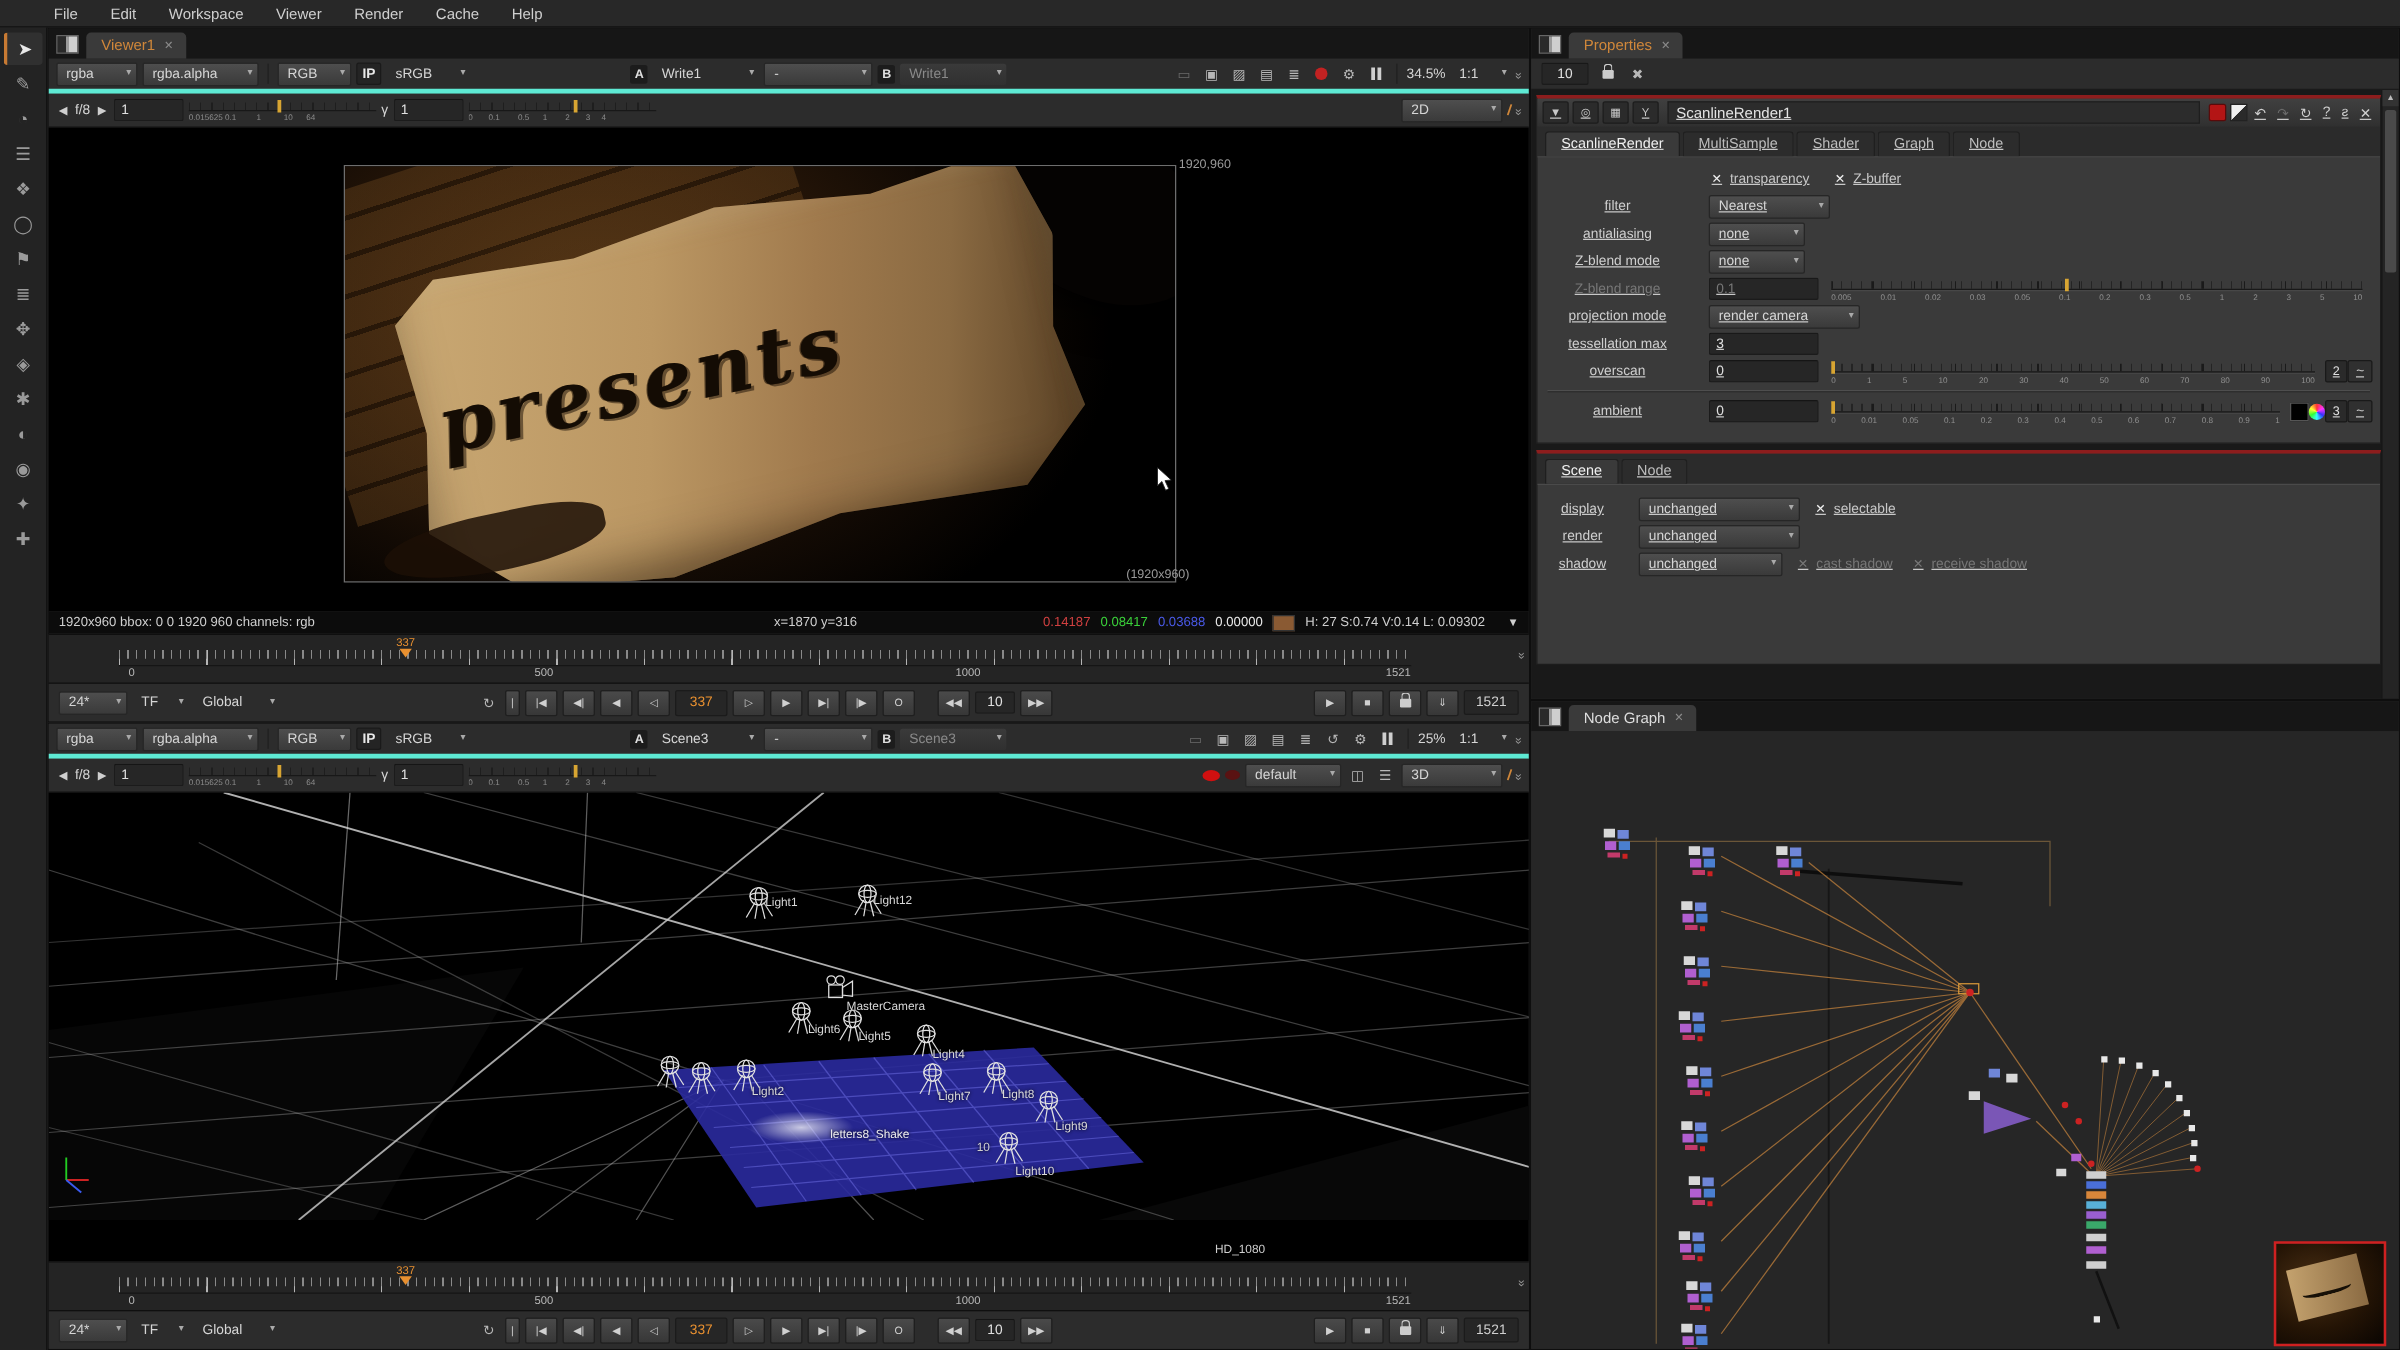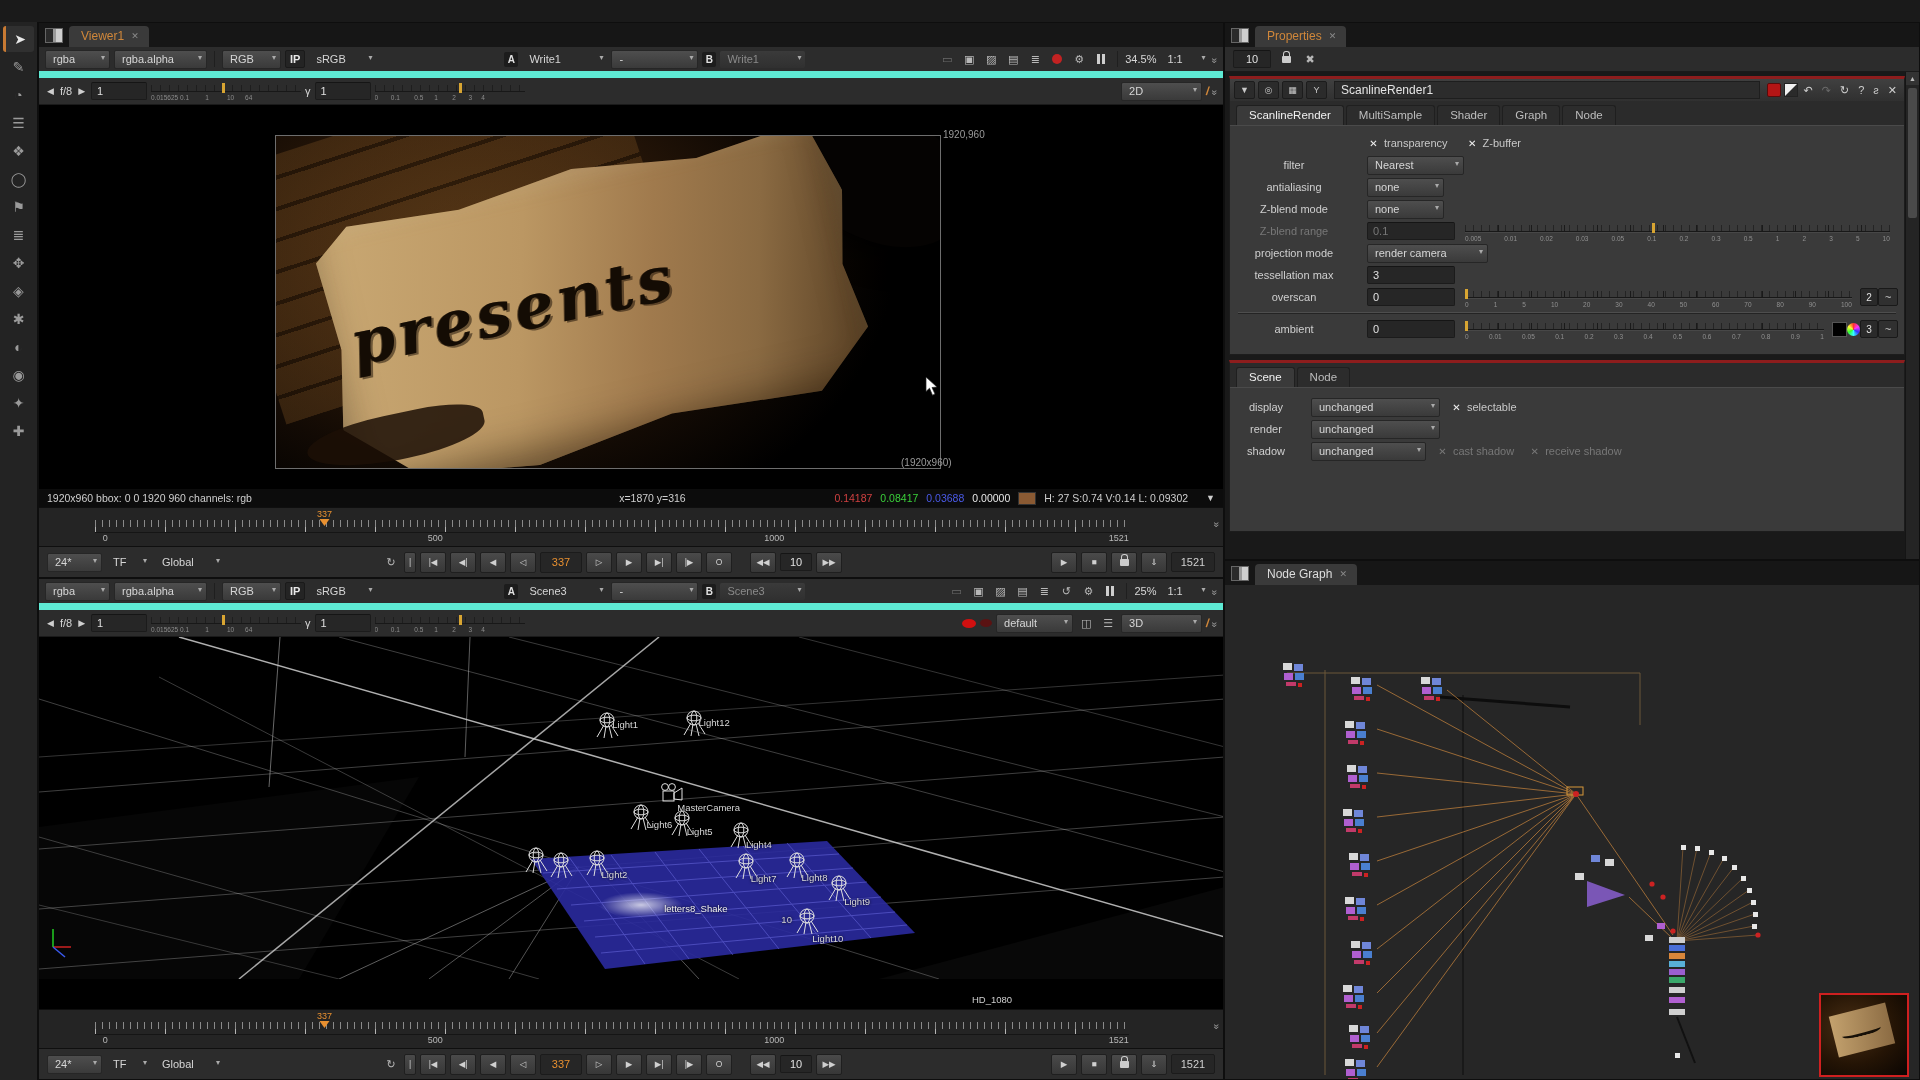--- a/index.html
+++ b/index.html
@@ -21,21 +21,21 @@
   .pane{position:absolute;background:#2e2e2e;border:1px solid #0e0e0e;box-sizing:border-box;display:flex;flex-direction:column;}
   .tabbar{height:24px;background:#161616;display:flex;align-items:flex-end;padding-left:4px;flex:0 0 24px;}
   .paneicon{width:16px;height:13px;margin:0 6px 4px 2px;border:1px solid #666;
             background:linear-gradient(90deg,#2a2a2a 0 45%,#9a9a9a 45% 60%,#cfcfcf 60%);}
   .tab{display:flex;align-items:center;gap:7px;padding:3px 10px 4px 12px;background:#262626;color:#b5b5b5;
        border-radius:4px 4px 0 0;margin-right:2px;font-size:12px;}
   .tab.on{background:#3a3a3a;color:#d0873a;}
   .tab.on.white{color:#dedede;}
   .tabx{color:#8a8a8a;font-size:9px;}
   .tabx::before{content:"✕";}
-  .toolrow{height:24px;flex:0 0 24px;background:#2c2c2c;border-bottom:7px solid #5eead4;
+  .toolrow{height:24px;flex:0 0 24px;background:#2c2c2c;border-bottom:4px solid #5eead4;
            display:flex;align-items:center;padding:0 6px;gap:4px;}
   .dd{position:relative;display:inline-flex;align-items:center;height:17px;padding:0 16px 0 7px;
       background:linear-gradient(#4e4e4e,#3a3a3a);border:1px solid #262626;border-radius:2px;color:#d6d6d6;white-space:nowrap;}
   .dd::after{content:"▾";position:absolute;right:4px;top:2px;font-size:8px;color:#aaa;}
   .dd.dim{color:#8a8a8a;background:linear-gradient(#3a3a3a,#303030);}
   .flat{background:none;border:none;}
   .chip{display:inline-flex;align-items:center;justify-content:center;width:14px;height:15px;background:#1c1c1c;
         color:#e0e0e0;font-weight:bold;font-size:10px;border-radius:2px;}
   .tbtnip{display:inline-flex;align-items:center;justify-content:center;height:16px;padding:0 4px;
           background:#242424;border:1px solid #1a1a1a;border-radius:2px;color:#e8e8e8;font-weight:bold;font-size:11px;}
@@ -110,21 +110,21 @@
   
   .vp3d{flex:1;background:#000;position:relative;overflow:hidden;}
   .vp3d svg.grid{position:absolute;inset:0;}
   .light{position:absolute;width:0;height:0;}
   .light .lname{position:absolute;left:6px;top:-8px;font-size:9.5px;color:#d8d8d8;text-shadow:0 0 3px #000;white-space:nowrap;}
   .vplabel{position:absolute;font-size:9.5px;color:#cfcfcf;text-shadow:0 0 3px #000;white-space:nowrap;z-index:3;}
   .glow{position:absolute;width:84px;height:26px;background:radial-gradient(ellipse,rgba(255,255,255,.75),rgba(255,255,255,0) 70%);border-radius:50%;z-index:2;}
   
   .headrow{height:24px;flex:0 0 24px;background:#2c2c2c;border-bottom:1px solid #1a1a1a;display:flex;align-items:center;padding:0 8px;gap:6px;}
   .propbody{flex:1;background:#191919;overflow:hidden;position:relative;padding:4px 14px 0 4px;}
-  .npanel{background:#3a3a3a;border:1px solid #1c1c1c;border-top:3px solid #8d1d1d;margin-bottom:5px;}
+  .npanel{background:#3a3a3a;border:1px solid #1c1c1c;border-top:3px solid #8d1d1d;margin-bottom:5px;text-decoration:underline;}
   .phead{height:22px;background:linear-gradient(#404040,#303030);display:flex;align-items:center;padding:0 4px;gap:3px;}
   .pic{display:inline-flex;align-items:center;justify-content:center;width:19px;height:16px;background:#2b2b2b;
        border:1px solid #1c1c1c;border-radius:2px;color:#c8c8c8;font-size:9px;}
   .pname{flex:1;height:16px;display:flex;align-items:center;padding:0 6px;background:#2c2c2c;
          border:1px solid #1e1e1e;color:#e4e4e4;font-size:12px;margin:0 4px;}
   .redsq{width:12px;height:12px;background:#b31515;border:1px solid #5a0a0a;border-radius:2px;display:inline-block;}
   .bwsq{width:12px;height:12px;display:inline-block;border:1px solid #222;
         background:linear-gradient(135deg,#f0f0f0 49%,#2a2a2a 51%);}
   .hic{color:#cfcfcf;font-size:11px;padding:0 3px;}
   .hic.dim{color:#6a6a6a;}
@@ -167,20 +167,29 @@
   .thumbnail .tparch{position:absolute;left:12px;top:14px;width:58px;height:42px;transform:rotate(-14deg);
      background:linear-gradient(100deg,#c4a26e,#8a6a42);}
   .thumbnail .tscribble{position:absolute;left:20px;top:30px;width:40px;height:8px;transform:rotate(-14deg);
      border-bottom:3px solid #171007;border-radius:40%;}
 </style>
 </head>
 <body>
 
 <div id="app">
 
+  <div id="menubar">
+    <span class="mi">File</span>
+    <span class="mi">Edit</span>
+    <span class="mi">Workspace</span>
+    <span class="mi">Viewer</span>
+    <span class="mi">Render</span>
+    <span class="mi">Cache</span>
+    <span class="mi">Help</span>
+  </div>
 
   <div id="lefttools">
     <span class="ti first gi" data-icon="➤"></span>
     <span class="ti gi" data-icon="✎"></span>
     <span class="ti gi" data-icon="◔"></span>
     <span class="ti gi" data-icon="☰"></span>
     <span class="ti gi" data-icon="❖"></span>
     <span class="ti gi" data-icon="◯"></span>
     <span class="ti gi" data-icon="⚑"></span>
     <span class="ti gi" data-icon="≣"></span>

